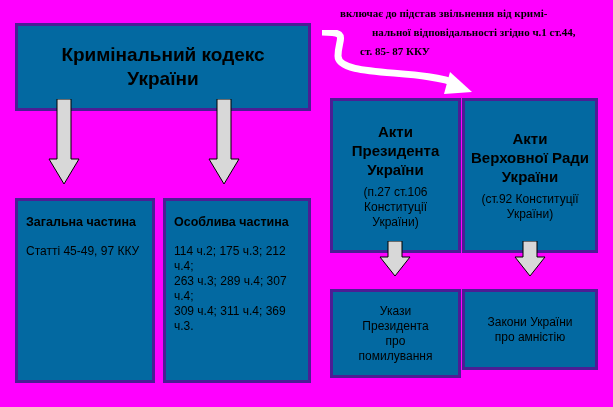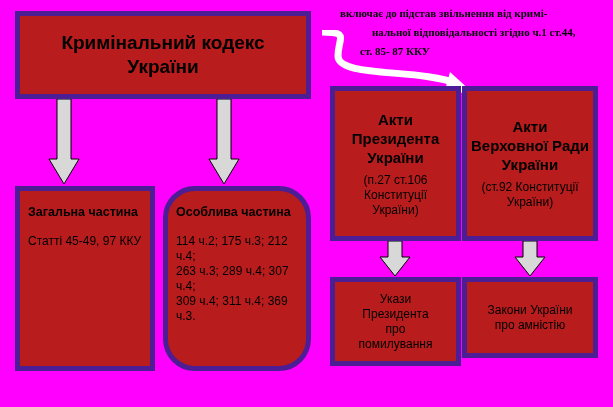--- a/index.html
+++ b/index.html
@@ -14,24 +14,25 @@
     overflow: hidden;
     position: relative;
   }
   .canvas {
     position: relative;
     width: 613px;
     height: 407px;
   }
   .box {
     position: absolute;
-    background: #b91c1c;
-    border: 5px solid #4c1d95;
+    background: #0369a1;
+    border: 3px solid #4c1d95;
     box-sizing: border-box;
     color: #000000;
+    margin-top: 12px;
   }
   .center {
     display: flex;
     flex-direction: column;
     align-items: center;
     justify-content: center;
     text-align: center;
   }
   .ttl {
     font-size: 19px;
@@ -102,21 +103,21 @@
 
   <svg class="arrow" style="left:208px; top:99px;" width="32" height="86" viewBox="0 0 32 86">
     <polygon points="9,0 23,0 23,60 31,60 16,85 1,60 9,60" fill="#D8D8D8" stroke="#000000" stroke-width="1"></polygon>
   </svg>
 
   <div class="box pad8" style="left:15px; top:186px; width:140px; height:185px;">
     <div class="hdr-bold" style="margin-bottom:14px;">Загальна частина</div>
     <div class="body-txt">Статті 45-49, 97 ККУ</div>
   </div>
 
-  <div class="box pad8" style="left:163px; top:186px; width:148px; height:185px;border-radius:32px;">
+  <div class="box pad8" style="left:163px; top:186px; width:148px; height:185px;">
     <div class="hdr-bold" style="margin-bottom:14px;">Особлива частина</div>
     <div class="body-txt">114 ч.2; 175 ч.3; 212 ч.4;</div>
     <div class="body-txt">263 ч.3; 289 ч.4; 307 ч.4;</div>
     <div class="body-txt">309 ч.4; 311 ч.4; 369 ч.3.</div>
   </div>
 
   <div class="box center" style="left:330px; top:86px; width:131px; height:155px;">
     <div class="mid">Акти</div>
     <div class="mid">Президента</div>
     <div class="mid" style="margin-bottom:6px;">України</div>

